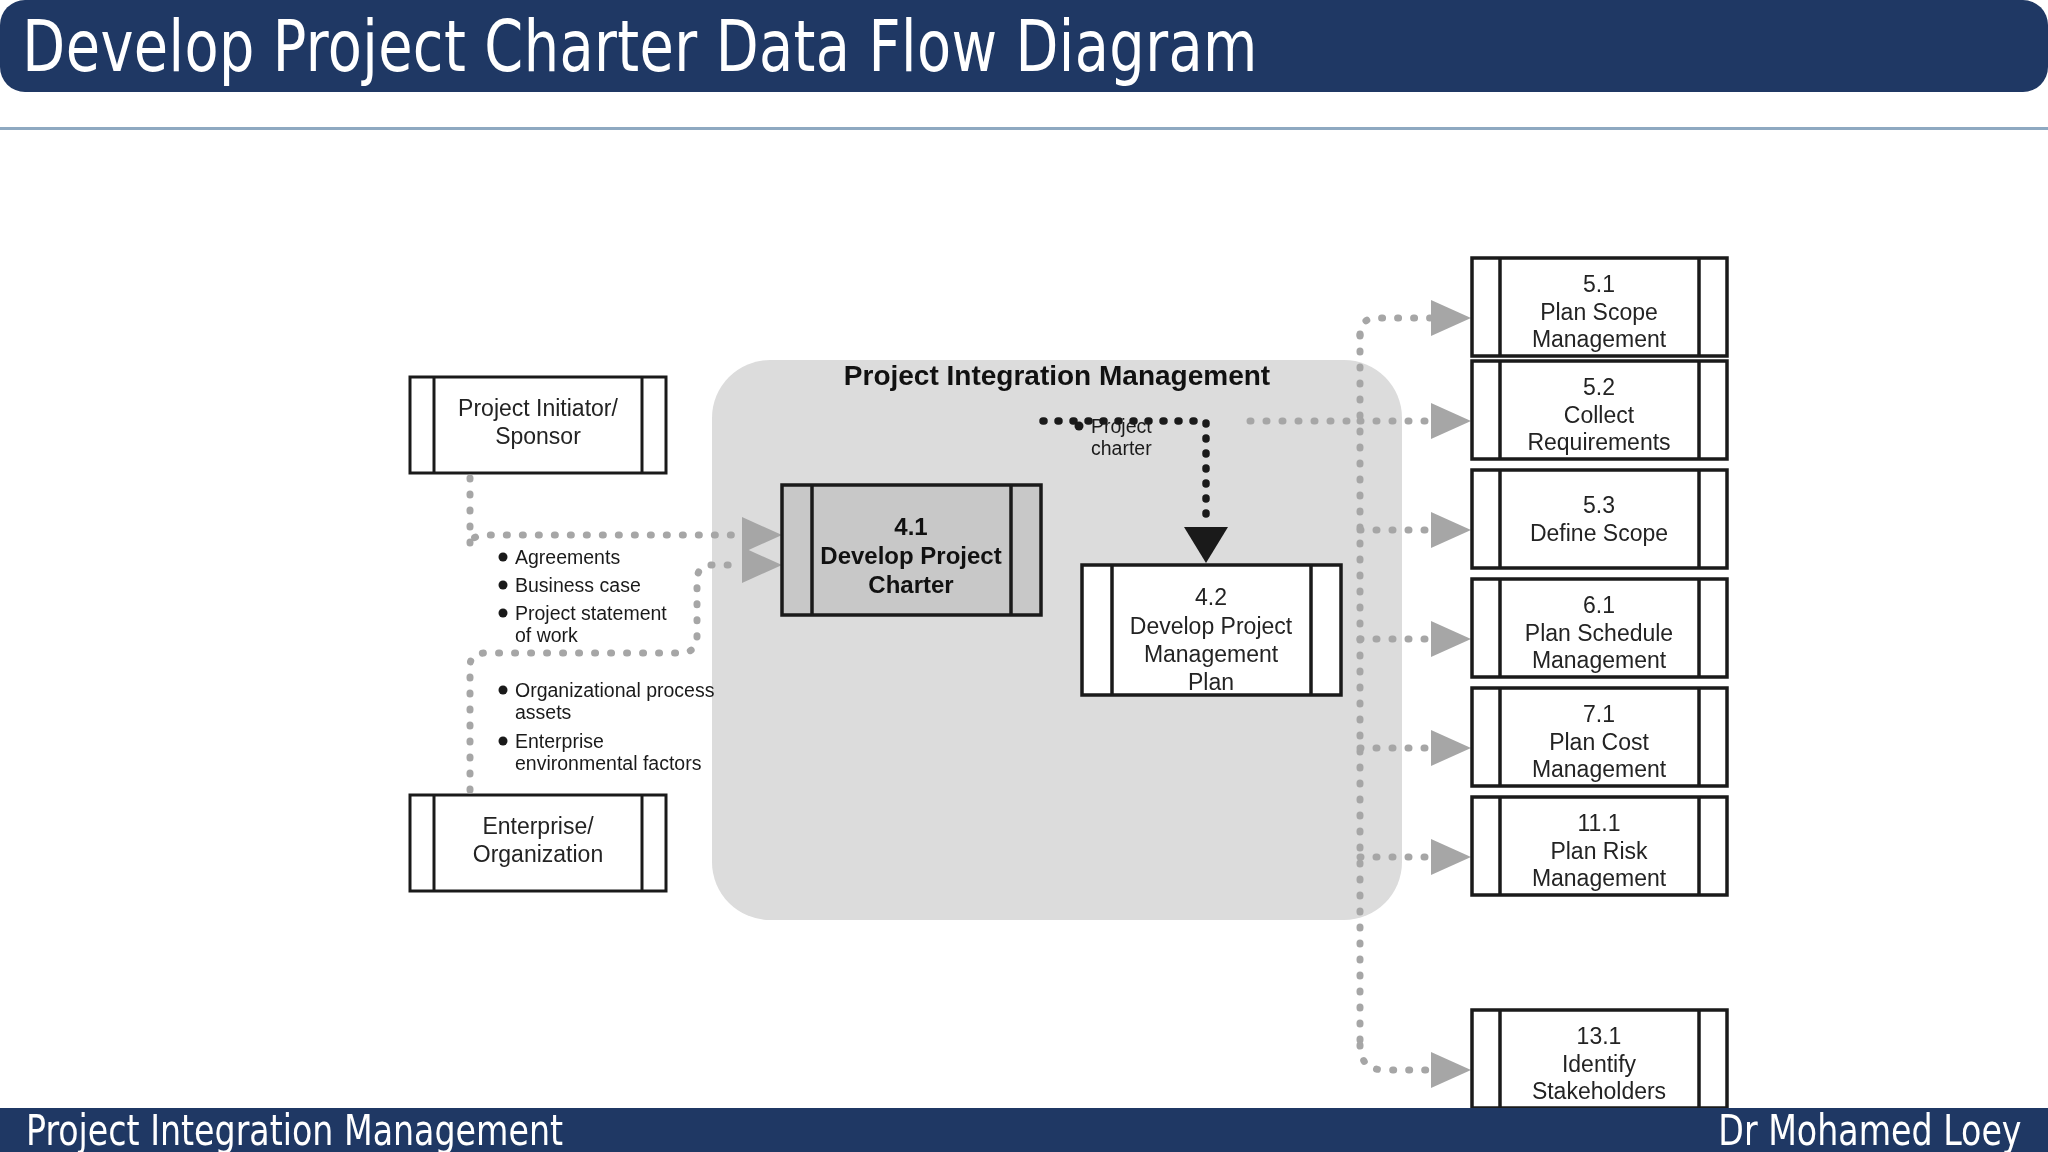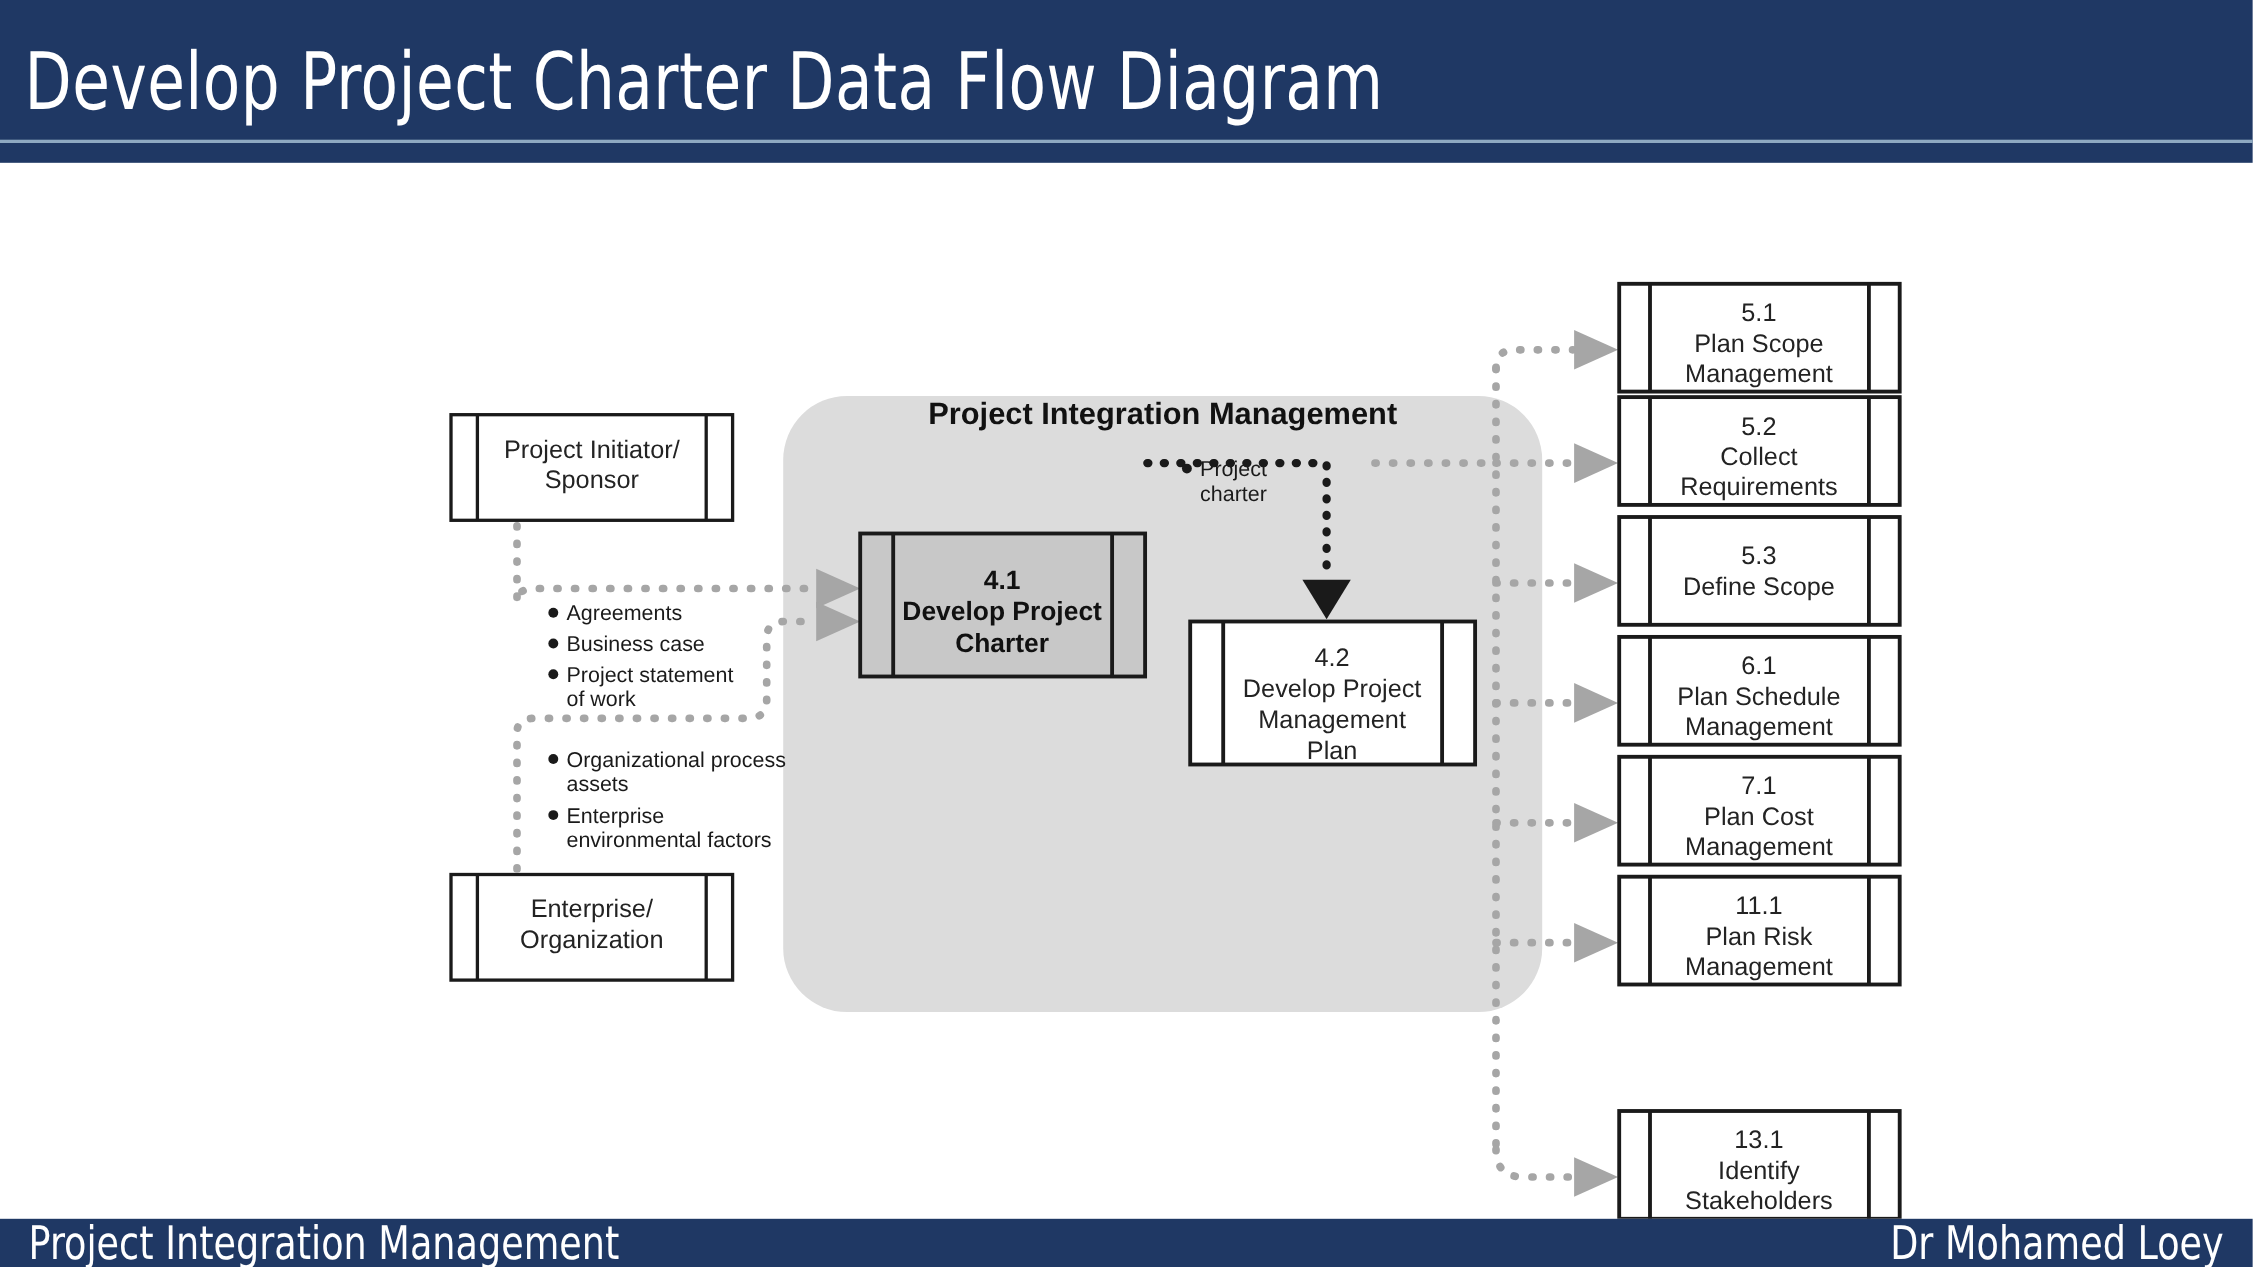--- a/index.html
+++ b/index.html
@@ -14,25 +14,26 @@
     overflow: hidden;
     position: relative;
   }
 
   
   .title-bar {
     position: absolute;
     left: 0;
     top: 0;
     width: 2048px;
-    height: 148px;
+    height: 92px;
     background: #1F3864;
     box-sizing: border-box;
     display: flex;
     align-items: center;
+    border-radius: 25px;
   }
   .title-bar-underline {
     position: absolute;
     left: 0;
     top: 127px;
     width: 2048px;
     height: 3px;
     background: #8EA9C1;
   }
   .title-text {

